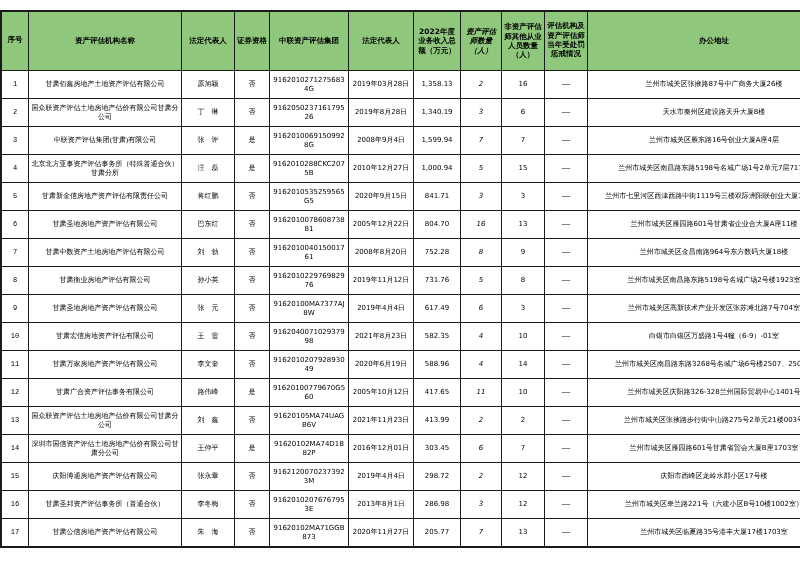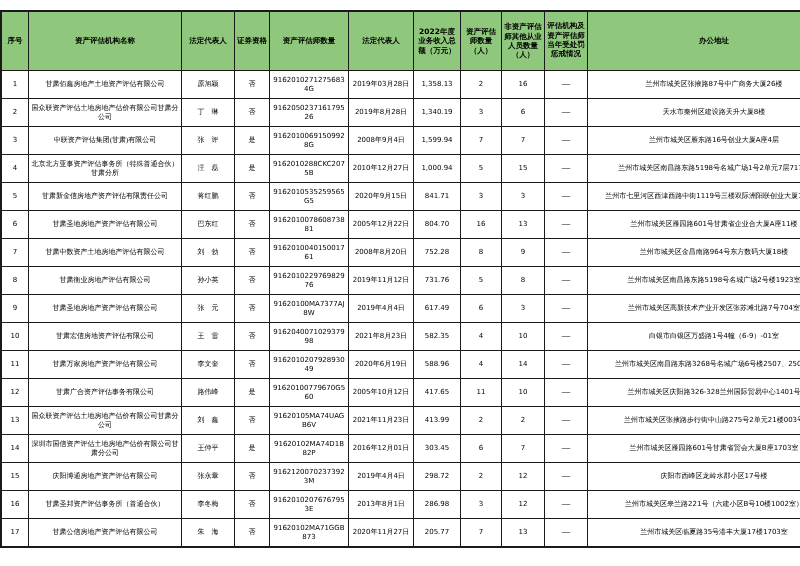--- a/index.html
+++ b/index.html
@@ -30,37 +30,37 @@
     background:#8fc87c;
     font-size:7.5px;font-weight:bold;text-align:center;
     vertical-align:middle;height:56px;
   }
   table.main tbody td{
     background:#ffffff;font-size:7px;vertical-align:middle;
     text-align:center;height:25px;
   }
   td.c1, td.c10{text-align:left;}
   
-  .w0{width:22px;} .w1{width:148px;font-family:Liberation Serif, serif;} .w2{width:48px;} .w3{width:30px;}
-  .w4{width:74px;} .w5{width:60px;} .w6{width:42px;margin-top:32px;} .w7{width:36px;}
+  .w0{width:22px;font-family:Liberation Mono, monospace;} .w1{width:148px;font-family:Liberation Serif, serif;} .w2{width:48px;} .w3{width:30px;}
+  .w4{width:74px;} .w5{width:60px;} .w6{width:42px;margin-top:32px;} .w7{width:36px;font-style:italic;}
   .w8{width:38px;} .w9{width:38px;font-family:Liberation Mono, monospace;} .w10{width:248px;}
 </style>
 </head>
 <body>
 
 <div class="page">
 
   <table class="main">
     <thead>
       <tr>
           <th class="w0">序号</th>
           <th class="w1">资产评估机构名称</th>
           <th class="w2">法定代表人</th>
           <th class="w3">证券资格</th>
-          <th class="w4">资产评估师数量</th>
+          <th class="w4">中联资产评估集团</th>
           <th class="w5">法定代表人</th>
           <th class="w6">2022年度业务收入总额（万元）</th>
           <th class="w7">资产评估师数量（人）</th>
           <th class="w8">非资产评估师其他从业人员数量（人）</th>
           <th class="w9">评估机构及资产评估师当年受处罚惩戒情况</th>
           <th class="w10">办公地址</th>
         </tr>
     </thead>
     <tbody>
         <tr>

